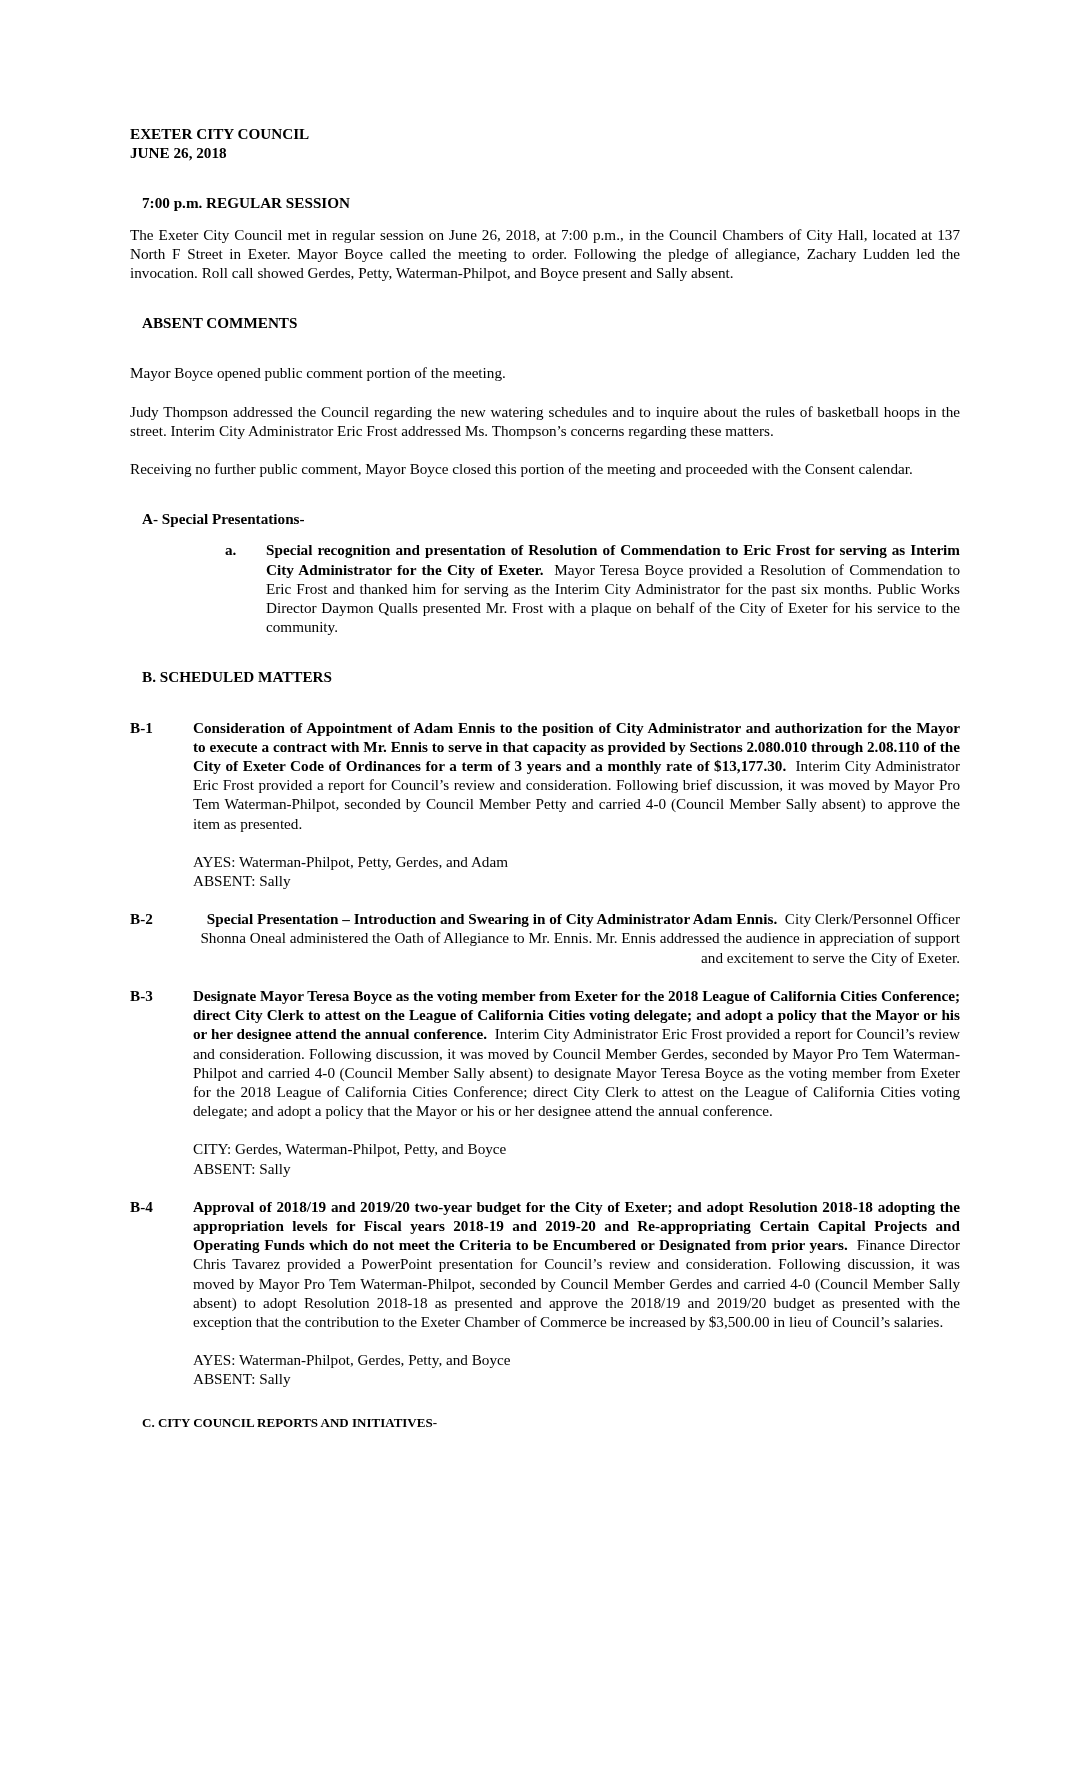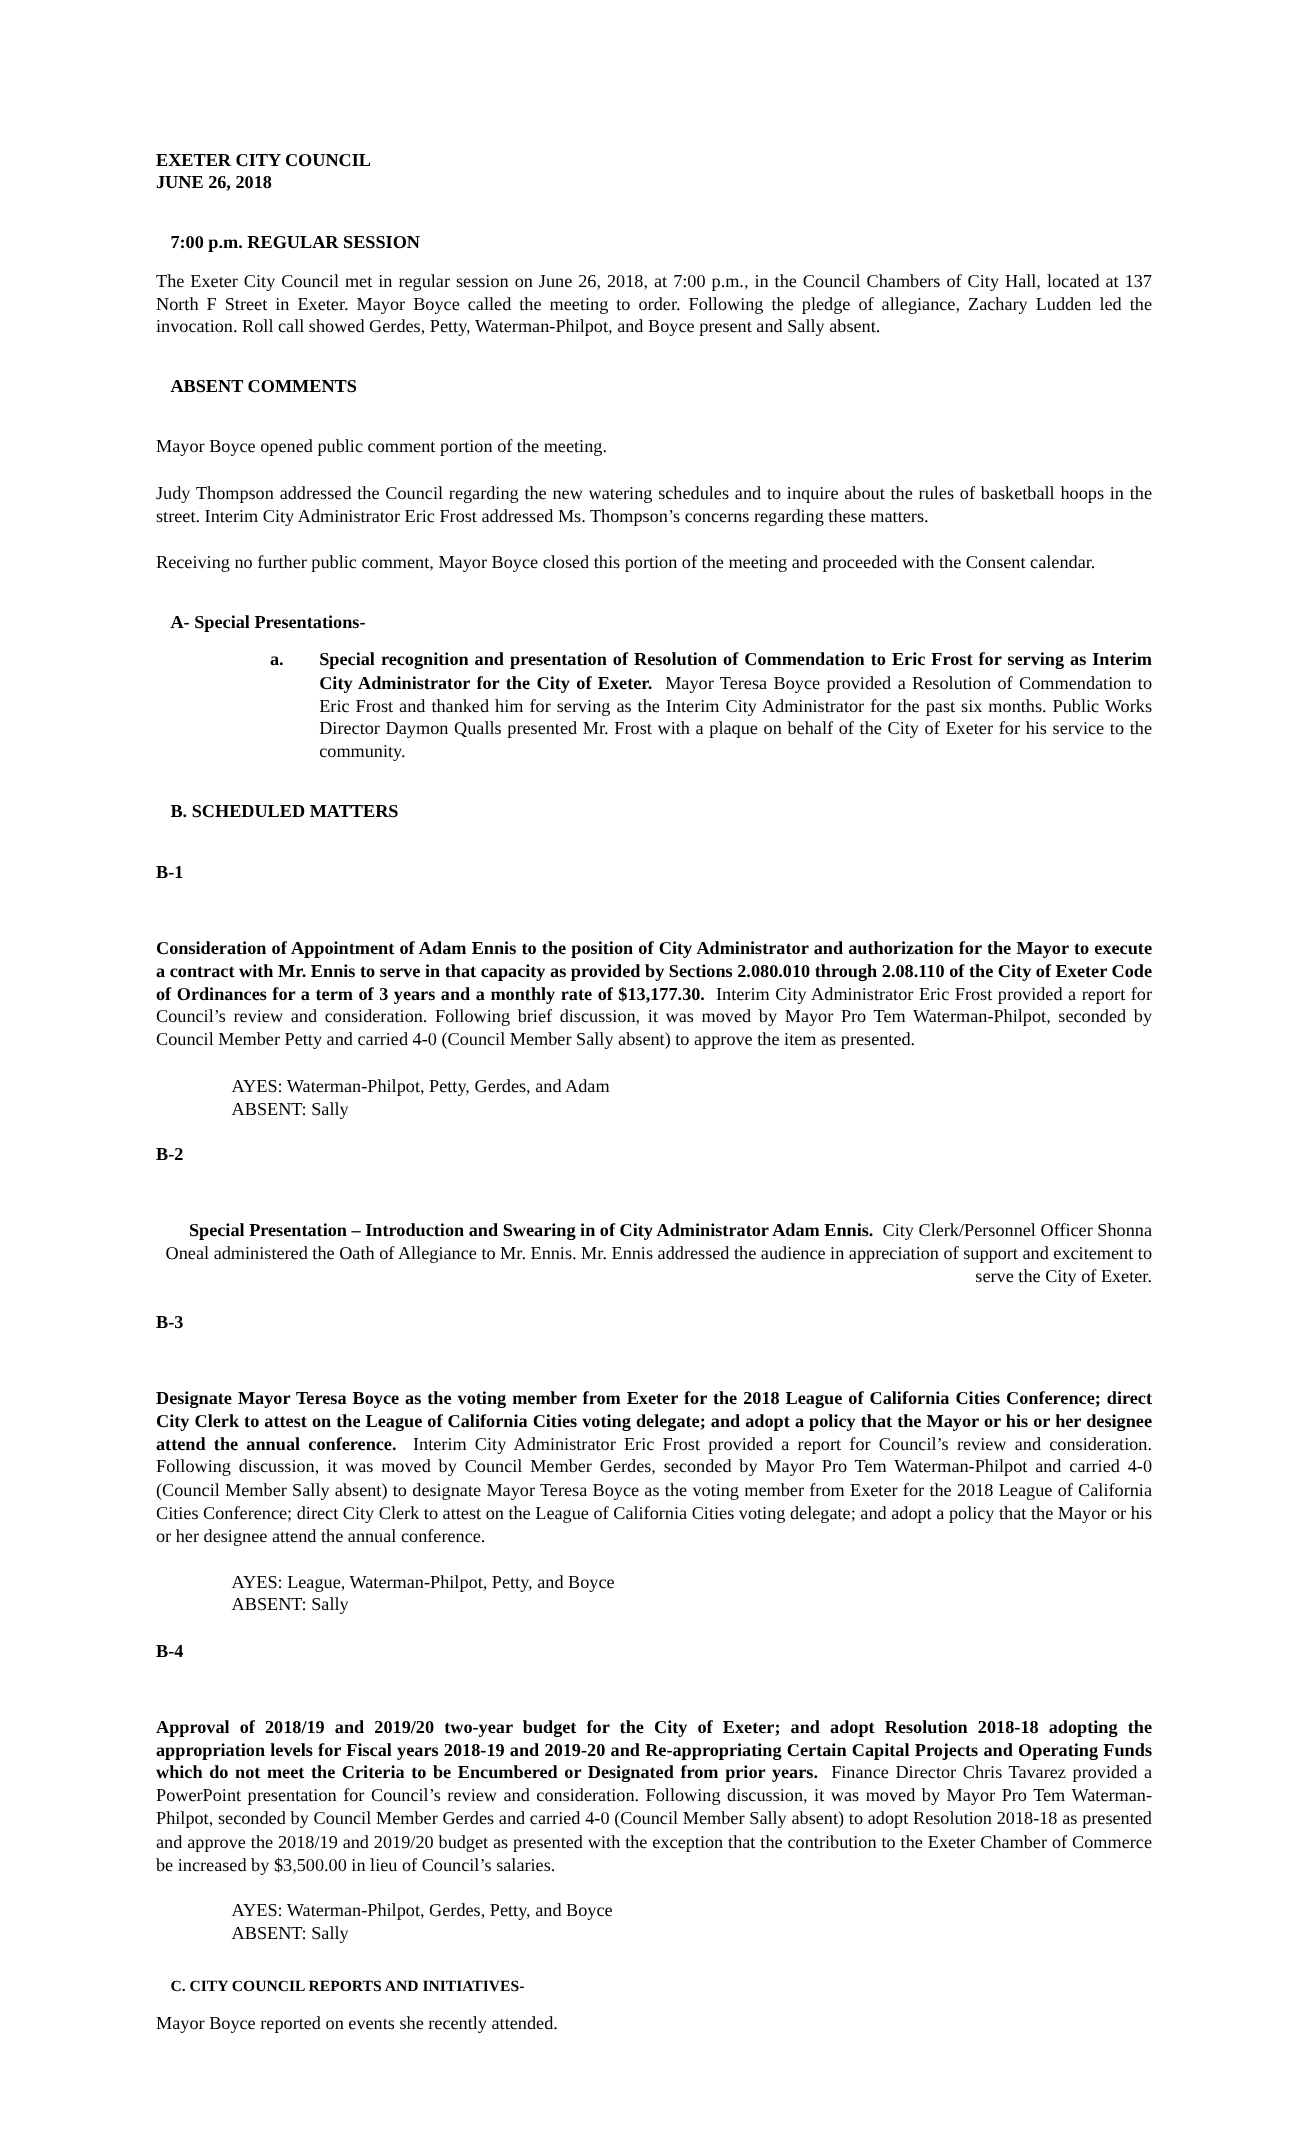--- a/index.html
+++ b/index.html
@@ -25,21 +25,20 @@
     }
     .b { font-weight: bold; }
     .just { text-align: justify; }
     .para { margin: 0; }
     .gap-s { height: 12px; }
     .gap-m { height: 19px; }
     .header-block .line { display: block; }
     .item {
       display: flex;
       align-items: flex-start;
-      flex-direction: column;
     }
     .item-label {
       width: 63px;
       flex: 0 0 63px;
       font-weight: bold;
     }
     .item-body {
       flex: 1 1 auto;
       text-align: justify;
     }
@@ -136,21 +135,21 @@
     <div class="gap-m"></div>
 
     <div class="item">
       <span class="item-label">B-3</span>
       <div class="item-body">
         <span class="b">Designate Mayor Teresa Boyce as the voting member from Exeter for the 2018 League of California Cities Conference; direct City Clerk to attest on the League of California Cities voting delegate; and adopt a policy that the Mayor or his or her designee attend the annual conference.</span>&nbsp; <span>Interim City Administrator Eric Frost provided a report for Council’s review and consideration.  Following discussion, it was moved by Council Member Gerdes, seconded by Mayor Pro Tem Waterman-Philpot and carried 4-0 (Council Member Sally absent) to designate Mayor Teresa Boyce as the voting member from Exeter for the 2018 League of California Cities Conference; direct City Clerk to attest on the League of California Cities voting delegate; and adopt a policy that the Mayor or his or her designee attend the annual conference.</span>
       </div>
     </div>
     <div class="gap-m"></div>
     <div class="vote-block">
-      <span class="vote-line">AYES:  League, Waterman-Philpot, Petty, and Boyce</span>
+      <span class="vote-line">CITY:  Gerdes, Waterman-Philpot, Petty, and Boyce</span>
       <span class="vote-line">ABSENT:  Sally</span>
     </div>
 
     <div class="gap-m"></div>
 
     <div class="item">
       <span class="item-label">B-4</span>
       <div class="item-body">
         <span class="b">Approval of 2018/19 and 2019/20 two-year budget for the City of Exeter; and adopt Resolution 2018-18 adopting the appropriation levels for Fiscal years 2018-19 and 2019-20 and Re-appropriating Certain Capital Projects and Operating Funds which do not meet the Criteria to be Encumbered or Designated from prior years.</span>&nbsp; <span>Finance Director Chris Tavarez provided a PowerPoint presentation for Council’s review and consideration.  Following discussion, it was moved by Mayor Pro Tem Waterman-Philpot, seconded by Council Member Gerdes and carried 4-0 (Council Member Sally absent) to adopt Resolution 2018-18 as presented and approve the 2018/19 and 2019/20 budget as presented with the exception that the contribution to the Exeter Chamber of Commerce be increased by $3,500.00 in lieu of Council’s salaries.</span>
       </div>
@@ -159,16 +158,15 @@
     <div class="vote-block">
       <span class="vote-line">AYES:  Waterman-Philpot, Gerdes, Petty, and Boyce</span>
       <span class="vote-line">ABSENT:  Sally</span>
     </div>
   </div>
 
   <div class="gap-s"></div>
 
   <div>
     <p class="section-heading big-heading">C.  CITY COUNCIL REPORTS AND INITIATIVES-</p>
-    <p class="para">Mayor Boyce reported on events she recently attended.</p>
   </div>
 
 </div>
 
 </body></html>

